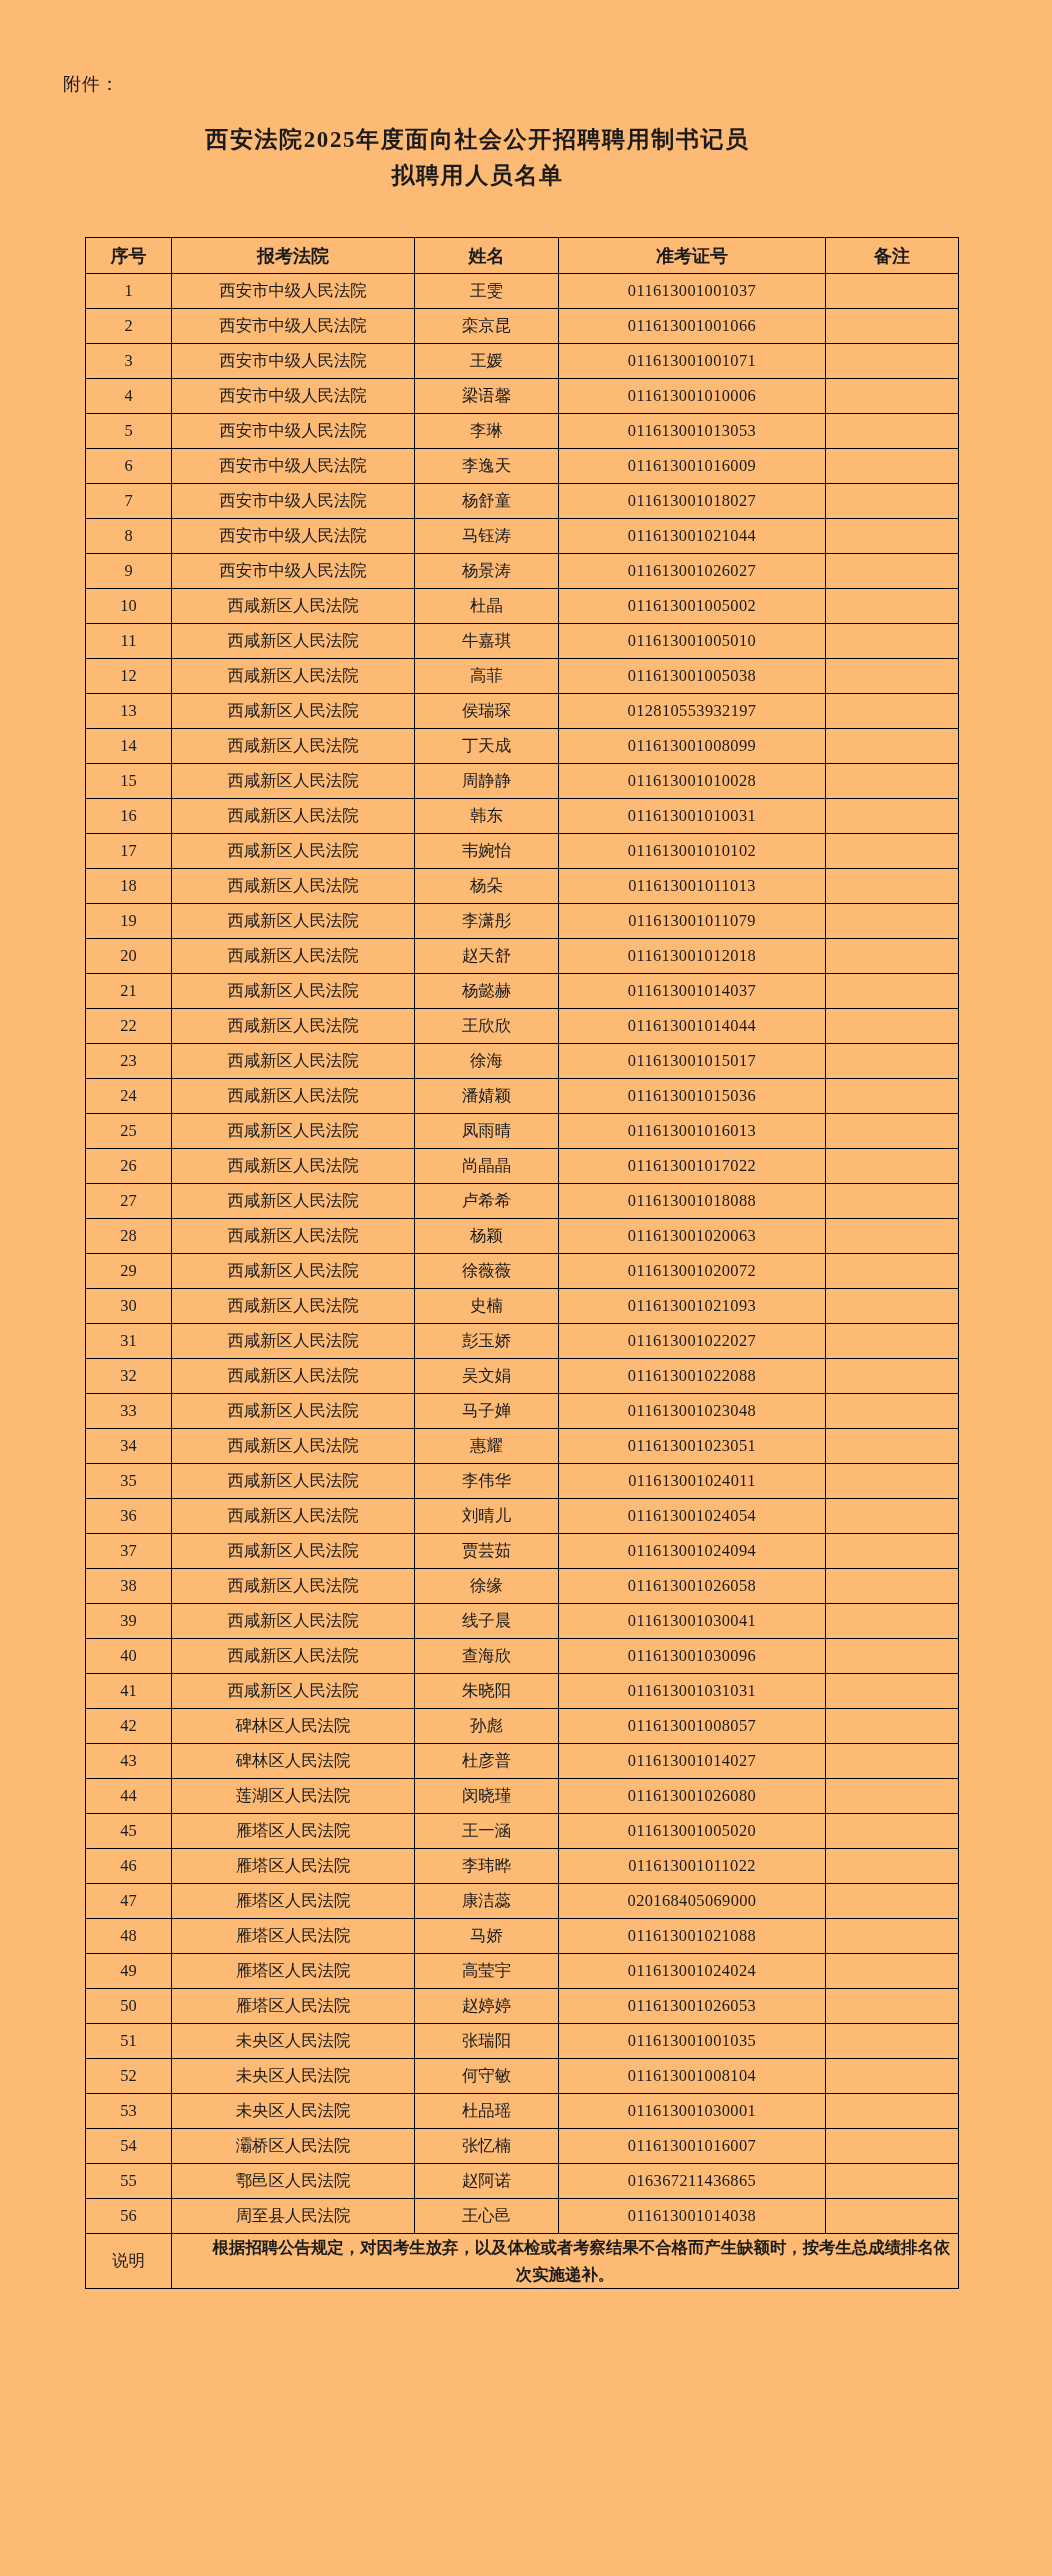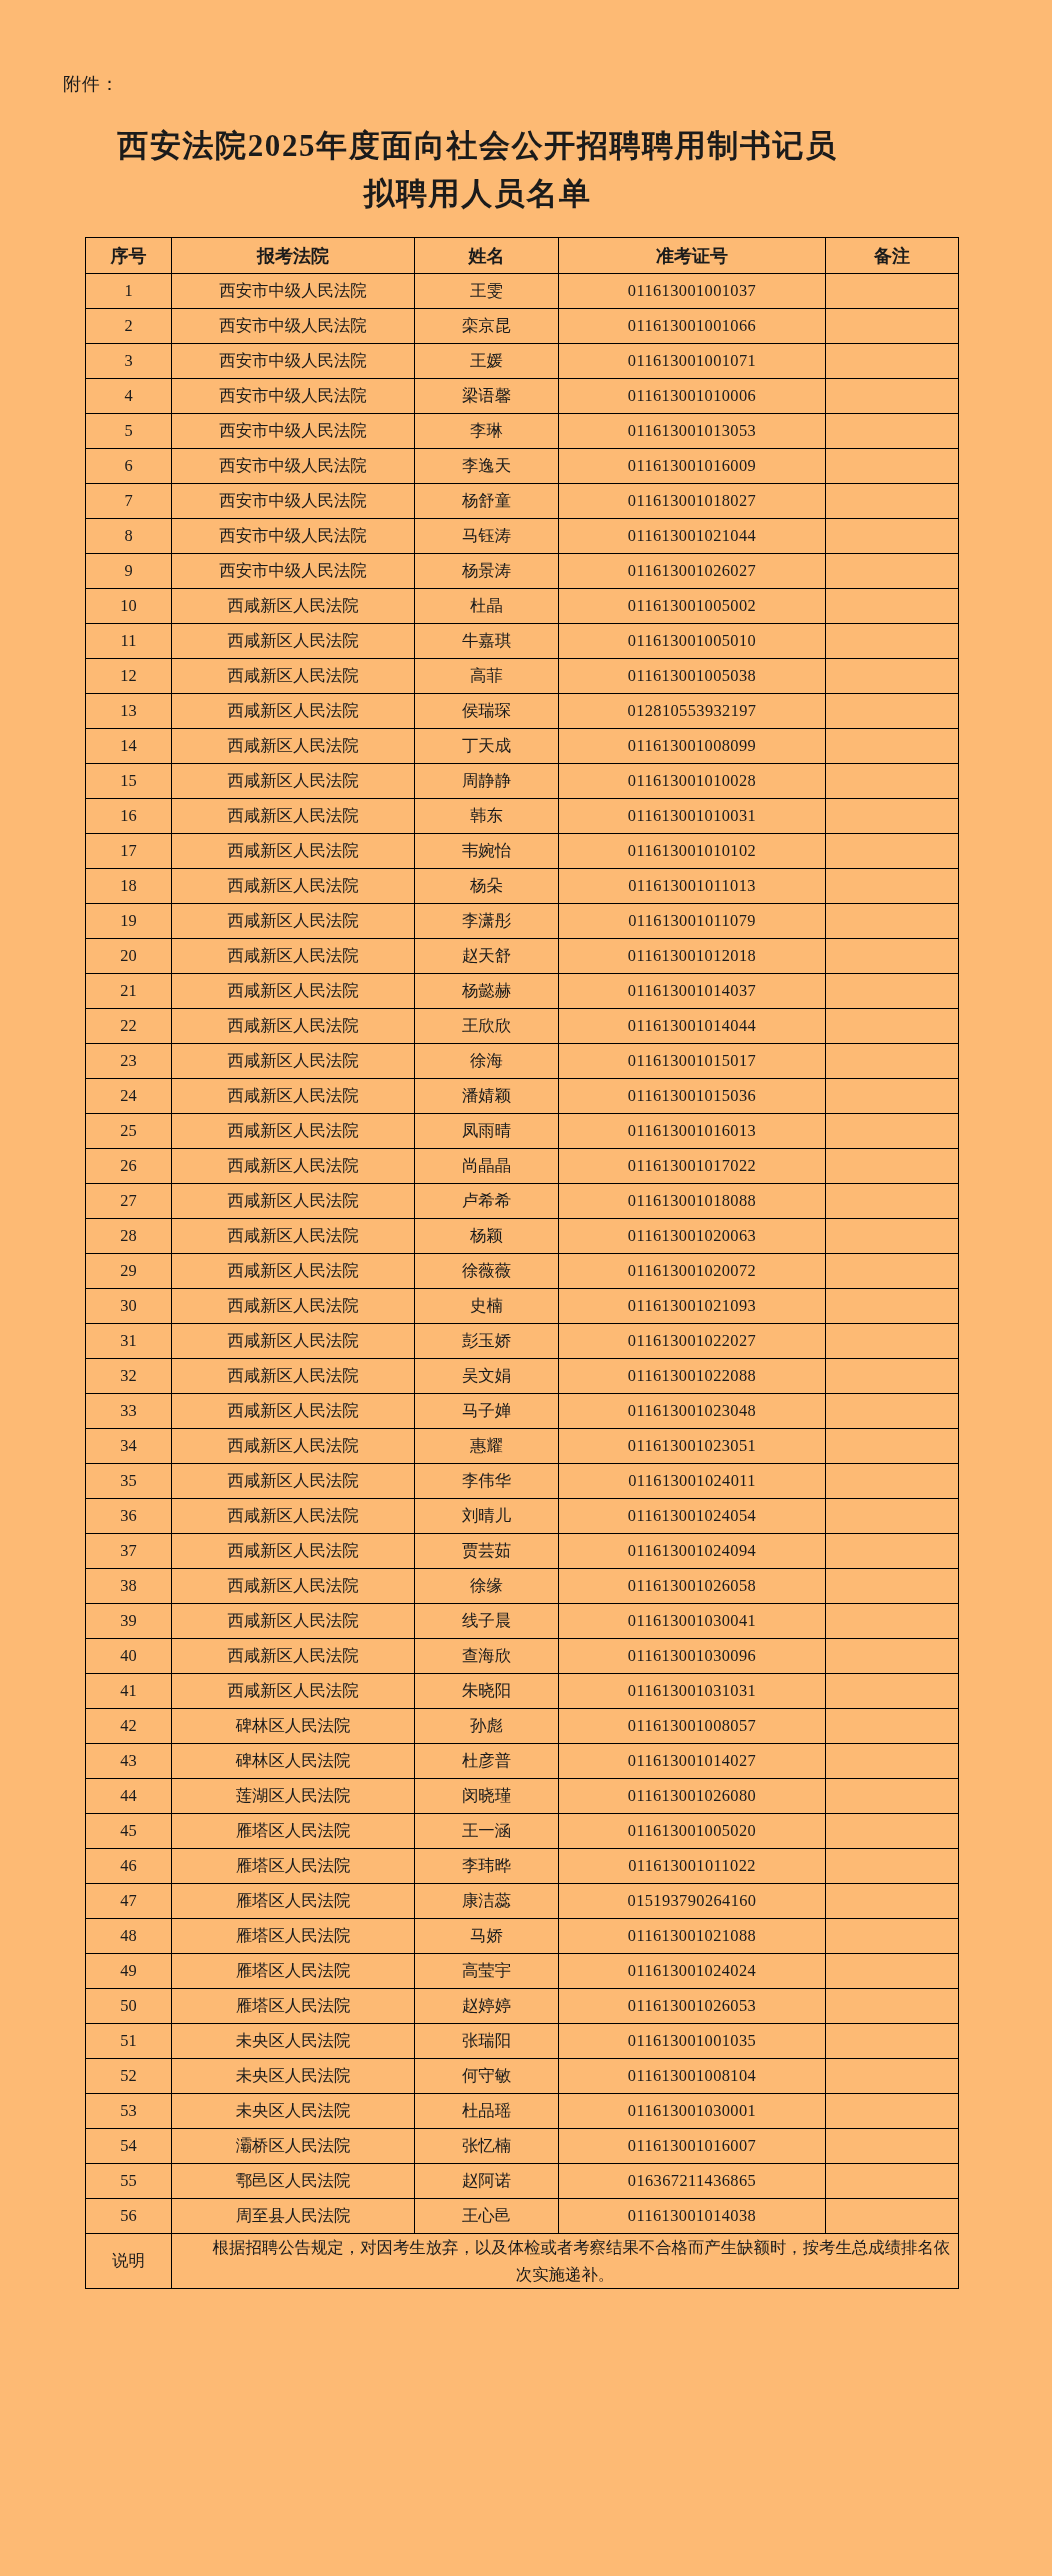--- a/index.html
+++ b/index.html
@@ -8,21 +8,21 @@
     font-family:"Liberation Serif","DejaVu Serif",serif;
     color:#1b1b1b;
   }
   .page{position:relative;width:1053px;height:2576px;background:#fdba74;overflow:hidden;}
   .attachment{
     position:absolute;left:63px;top:72px;
     font-size:18px;letter-spacing:0.8px;
   }
   .title{
     position:absolute;left:0;top:122px;width:955px;
-    text-align:center;font-size:31px;font-weight:bold;
+    text-align:center;font-size:23px;font-weight:bold;
     line-height:1.55;letter-spacing:1.6px;
   }
   table.roster{
     position:absolute;left:85px;top:237px;width:873px;
     border-collapse:collapse;table-layout:fixed;
     border:1.6px solid #000;
   }
   .roster th,.roster td{
     border:0.8px solid #000;
     border-top:1.6px solid #000;
@@ -32,21 +32,21 @@
   }
   .roster thead th{height:35px;font-size:18px;font-weight:bold;}
   .roster tbody td{height:34px;font-size:16.4px;}
   .c-no{font-size:16.4px;}
   .c-ticket{font-size:17.3px;letter-spacing:0.4px;margin-top:28px;}
   .c-remark{font-size:15.6px;}
   .note-row td{height:76px;}
   .note-label{font-size:16.4px;}
   .note-text{
     text-align:left;font-size:16.4px;line-height:1.65;
-    padding:6.6px 11.5px 6.6px 8.2px;text-indent:2em;
+    padding:6.6px 11.5px 6.6px 8.2px;text-indent:2em;font-weight:bold;
   }
 </style>
 </head>
 <body>
 
 <div class="page">
 
   <div class="attachment">附件：</div>
 
   <div class="title">
@@ -391,21 +391,21 @@
           <td class="c-no">46</td>
           <td class="c-court">雁塔区人民法院</td>
           <td class="c-name">李玮晔</td>
           <td class="c-ticket">011613001011022</td>
           <td class="c-remark"></td>
         </tr>
         <tr>
           <td class="c-no">47</td>
           <td class="c-court">雁塔区人民法院</td>
           <td class="c-name">康洁蕊</td>
-          <td class="c-ticket">015193790264160</td>
+          <td class="c-ticket">020168405069000</td>
           <td class="c-remark"></td>
         </tr>
         <tr>
           <td class="c-no">48</td>
           <td class="c-court">雁塔区人民法院</td>
           <td class="c-name">马娇</td>
           <td class="c-ticket">011613001021088</td>
           <td class="c-remark"></td>
         </tr>
         <tr>

